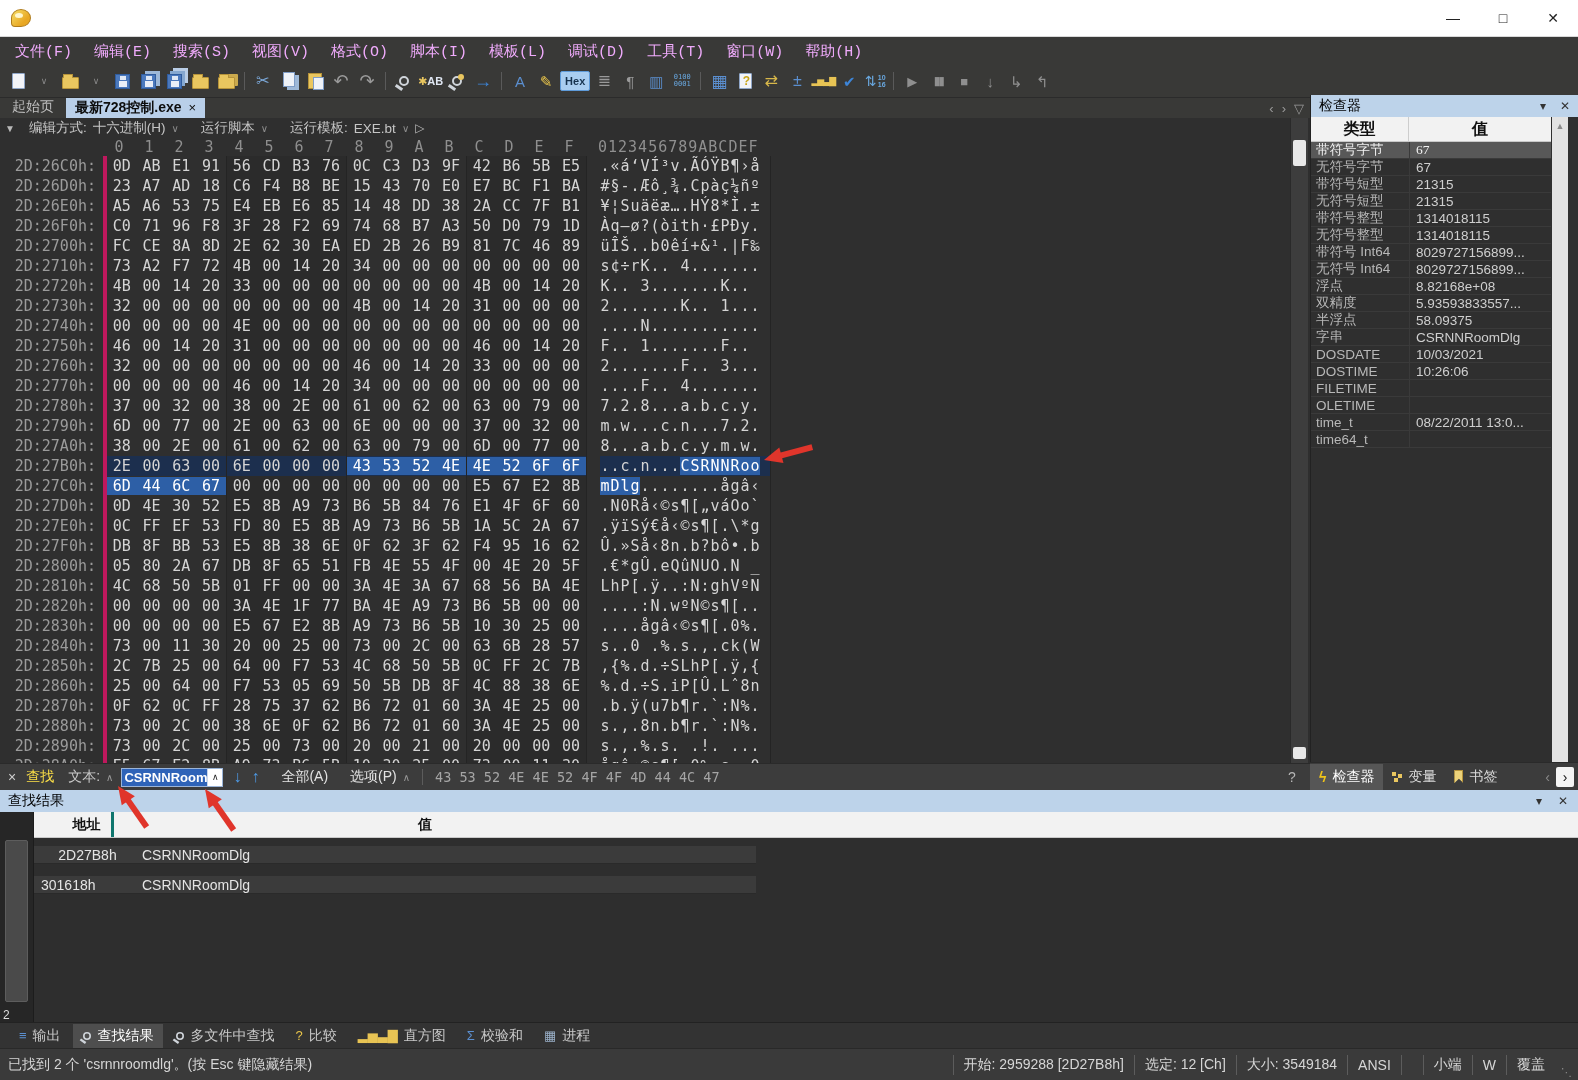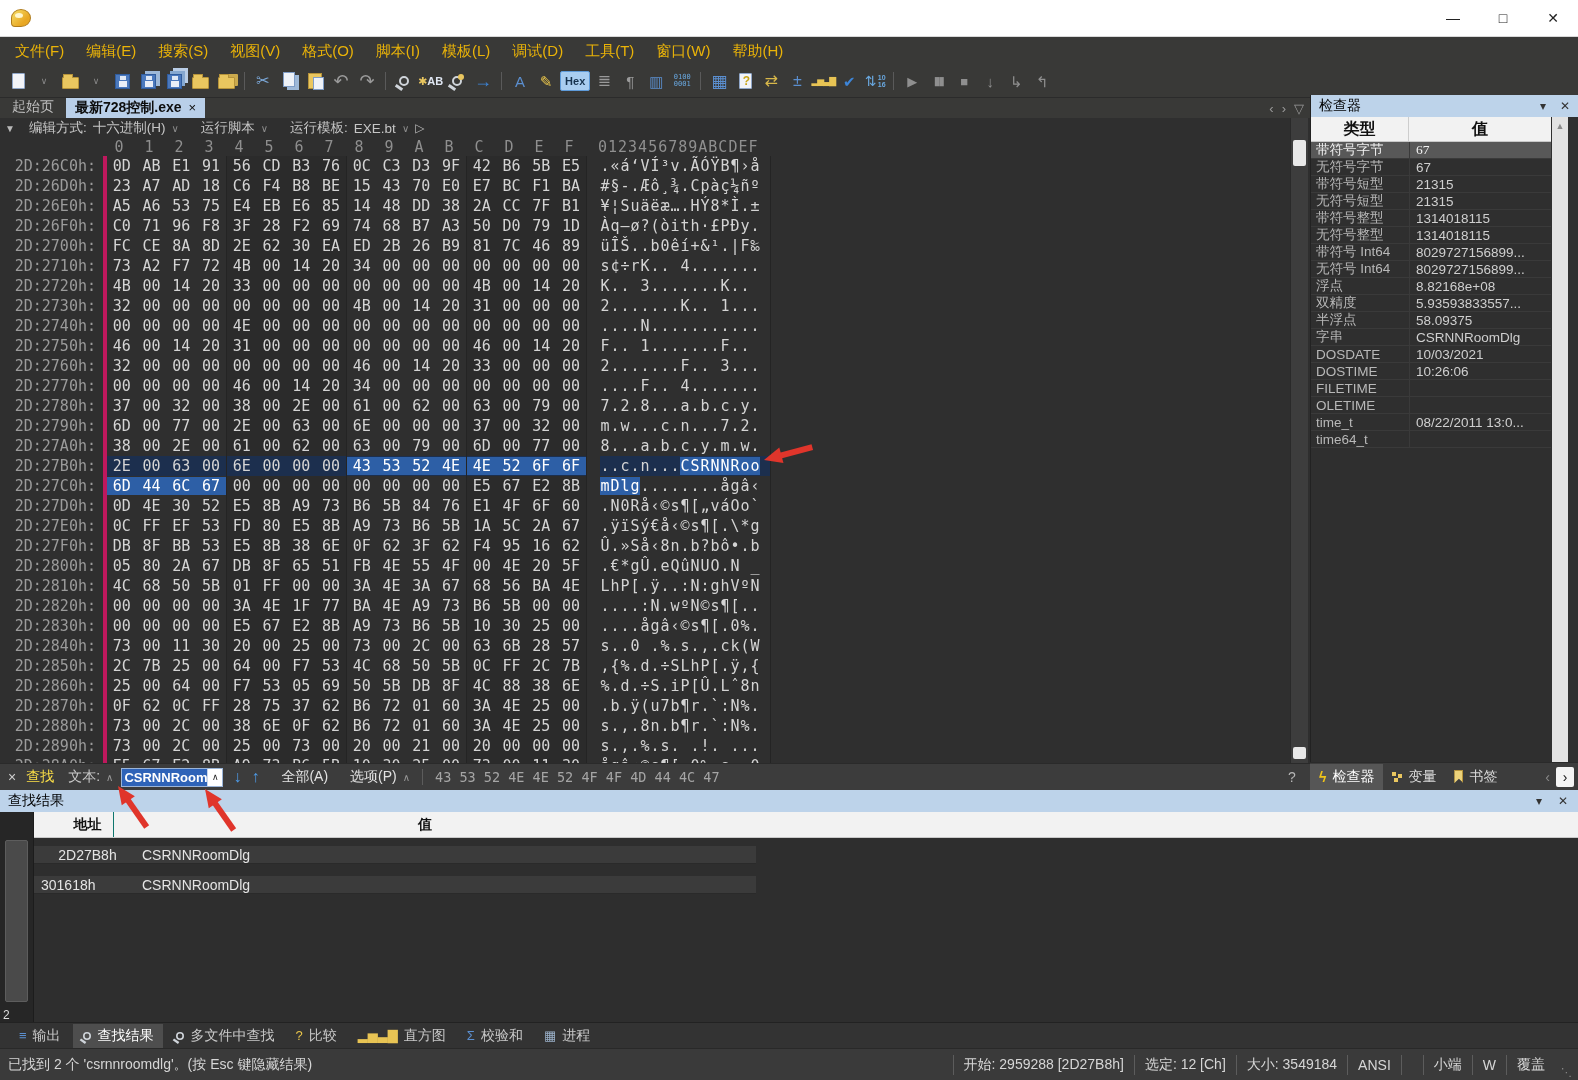--- a/index.html
+++ b/index.html
@@ -10,21 +10,21 @@
   
   .titlebar { left:0; top:0; width:1578px; height:37px; background:#ffffff; display:flex; align-items:center; border-bottom:1px solid #d8d8d8; }
   .appicon { width:20px; height:18px; margin-left:11px; border-radius:50% 50% 50% 4px; background:linear-gradient(135deg,#f7e06a,#e8a723 70%); border:1px solid #b07c1a; position:relative; }
   .appicon:after { content:""; position:absolute; left:3px; top:3px; width:8px; height:5px; background:#fff7d0; border-radius:50%; }
   .wtitle { margin-left:9px; font-size:14px; color:#1a1a1a; }
   .wbtns { margin-left:auto; display:flex; height:100%; }
   .wbtn { width:50px; height:100%; display:flex; align-items:center; justify-content:center; font-size:14px; color:#222; }
 
   
   .menubar { left:0; top:37px; width:1578px; height:28px; background:#393937; display:flex; align-items:center; padding-left:4px; }
-  .menu-item { padding:4px 11px; color:#eab308; font-size:15px; }
+  .menu-item { padding:4px 11px; color:#f0abfc; font-size:15px;font-family:Liberation Mono, monospace; }
 
   
   .toolbar { left:0; top:65px; width:1578px; height:33px; background:#393937; display:flex; align-items:center; padding-left:5px; border-bottom:1px solid #2b2b2b; }
   .tbi { min-width:24px; height:26px; display:flex; align-items:center; justify-content:center; margin:0 1px; position:relative; }
   .tbsep { width:1px; height:18px; background:#5a5a5a; margin:0 5px; }
   .g { font-size:16px; line-height:1; }
   .ic-page { width:13px; height:16px; background:#f2f4f8; border:1px solid #8fa6c8; border-radius:1px; }
   .ic-folder { width:17px; height:12px; background:#e9c65f; border:1px solid #b6933a; border-radius:1px; position:relative; margin-top:4px; }
   .ic-folder:before { content:""; position:absolute; left:0; top:-4px; width:8px; height:3px; background:#e9c65f; border:1px solid #b6933a; border-bottom:none; }
   .st2 { box-shadow:3px -3px 0 #caa94d; }
@@ -128,21 +128,21 @@
   .st-next { width:18px; height:20px; background:#f4f4f4; color:#111; display:flex; align-items:center; justify-content:center; border-radius:2px; font-size:14px; }
 
   
   .reshead { left:0; top:790px; width:1578px; height:22px; background:#bdd3ea; display:flex; align-items:center; color:#000; font-size:14px; padding-left:8px; }
   .reshead .ctrl { margin-left:auto; display:flex; gap:16px; font-size:12px; color:#333; margin-right:10px; }
   .results { left:0; top:812px; width:1578px; height:210px; background:#2e2e2e; }
   .res-strip { position:absolute; left:0; top:0; width:34px; height:210px; background:#262626; border-right:1px solid #1c1c1c; }
   .res-thumb { position:absolute; left:5px; top:28px; width:23px; height:162px; background:#4a4a4a; border:1px solid #5d5d5d; border-radius:2px; }
   .res-count { position:absolute; left:3px; bottom:0px; color:#dcdcdc; font-size:12px; }
   .res-thead { position:absolute; left:34px; top:0; right:0; height:26px; background:#f2f2f2; border-bottom:1px solid #c9c9c9; display:flex; font-size:14px; font-weight:bold; color:#111; }
-  .res-thead .ca { width:80px; display:flex; align-items:center; justify-content:center; border-right:1px solid #0f766e;padding-left:28px; }
+  .res-thead .ca { width:80px; display:flex; align-items:center; justify-content:center; border-right:3px solid #0f766e;padding-left:28px; }
   .res-thead .cv { width:622px; display:flex; align-items:center; justify-content:center; }
   .res-group { position:absolute; left:34px; top:28px; width:722px; height:17px; background:#6f6f6f; border:1px solid #868686; color:#fff; font-size:13.5px; line-height:15px; padding-left:4px; }
   .rrow { position:absolute; left:34px; width:722px; height:18px; display:flex; align-items:center; font-size:14px; color:#e4e4e4; background:#3b3b3b; border-bottom:1px solid #2a2a2a; }
   .rrow .a { width:100px; padding-left:7px; }
   .rrow .v { padding-left:8px; }
 
   
   .btabs { left:0; top:1022px; width:1578px; height:26px; background:#333333; border-top:1px solid #222; display:flex; align-items:center; padding-left:10px; gap:3px; font-size:14px; color:#c9c9c9; }
   .btab { display:flex; align-items:center; gap:6px; padding:3px 9px; }
   .btab.active { background:#4e4e4e; color:#fff; }

